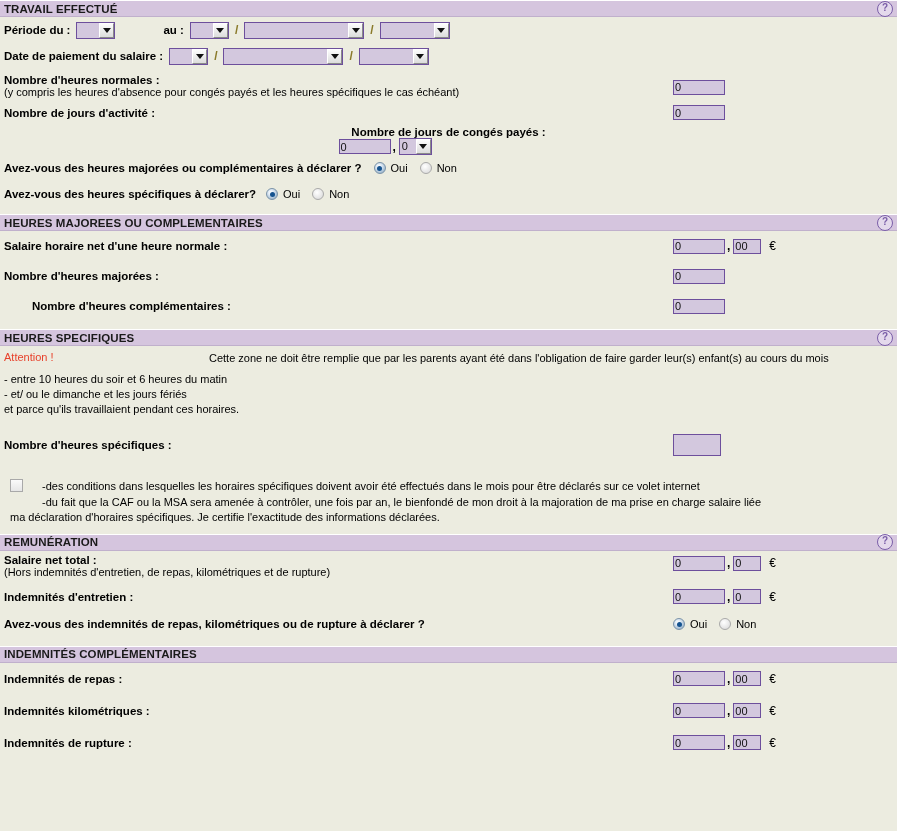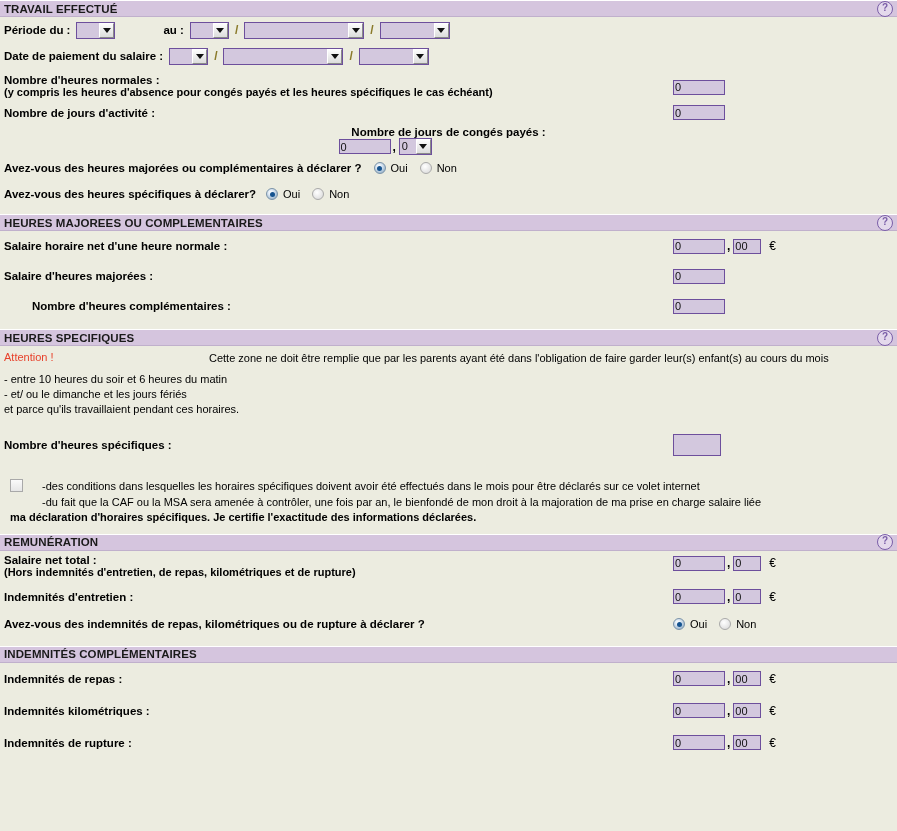--- a/index.html
+++ b/index.html
@@ -61,21 +61,21 @@
     min-height: 23px;
     padding: 0 4px 0 4px;
     box-sizing: border-box;
   }
   .row-label {
     font-weight: bold;
     font-size: 11.5px;
     white-space: nowrap;
   }
   .row-sub {
-    font-weight: bold;
+    font-weight: normal;
     font-size: 11px;
     white-space: nowrap;
   }
   .spacer { flex: 1 1 auto; }
 
   
   .txt {
     background: #d3c8de;
     border: 1px solid #6d4f9c;
     height: 15px;
@@ -365,21 +365,21 @@
       <span class="spacer"></span>
       <span style="width:220px; display:flex; align-items:center;">
         <input class="txt w-main" type="text" value="0" style="">
         <span class="comma">,</span>
         <input class="txt w-dec" type="text" value="00" style="">
         <span class="euro">€</span>
       </span>
     </div>
 
     <div class="row" style="min-height:30px;">
-      <span class="row-label">Salaire d'heures majorées :</span>
+      <span class="row-label">Nombre d'heures majorées :</span>
       <span class="spacer"></span>
       <span style="width:220px; display:flex; align-items:center;">
         <input class="txt w-main" type="text" value="0" style="">
       </span>
     </div>
 
     <div class="row" style="min-height:30px;margin-left:28px;">
       <span class="row-label">Nombre d'heures complémentaires :</span>
       <span class="spacer"></span>
       <span style="width:220px; display:flex; align-items:center;">
@@ -411,21 +411,21 @@
       <span style="width:220px; display:flex; align-items:center;">
         <input class="txt w-spec" type="text" value="" style="">
       </span>
     </div>
 
     <div class="declare-block">
       <span class="checkbox"></span>
       <span class="declare-text">
         <span class="indent">-des conditions dans lesquelles les horaires spécifiques doivent avoir été effectués dans le mois pour être déclarés sur ce volet internet</span>
         <span class="indent">-du fait que la CAF ou la MSA sera amenée à contrôler, une fois par an, le bienfondé de mon droit à la majoration de ma prise en charge salaire liée</span>
-        <span class="flush" style="margin-left:-20px;font-weight:bold;">ma déclaration d'horaires spécifiques. Je certifie l'exactitude des informations déclarées.</span>
+        <span class="flush" style="margin-left:-20px;">ma déclaration d'horaires spécifiques. Je certifie l'exactitude des informations déclarées.</span>
       </span>
     </div>
   </div>
 
   <div class="section-bar">
     <span class="section-title">REMUNÉRATION</span>
     <span class="help-icon">?</span>
   </div>
   <div class="section-body">
 

